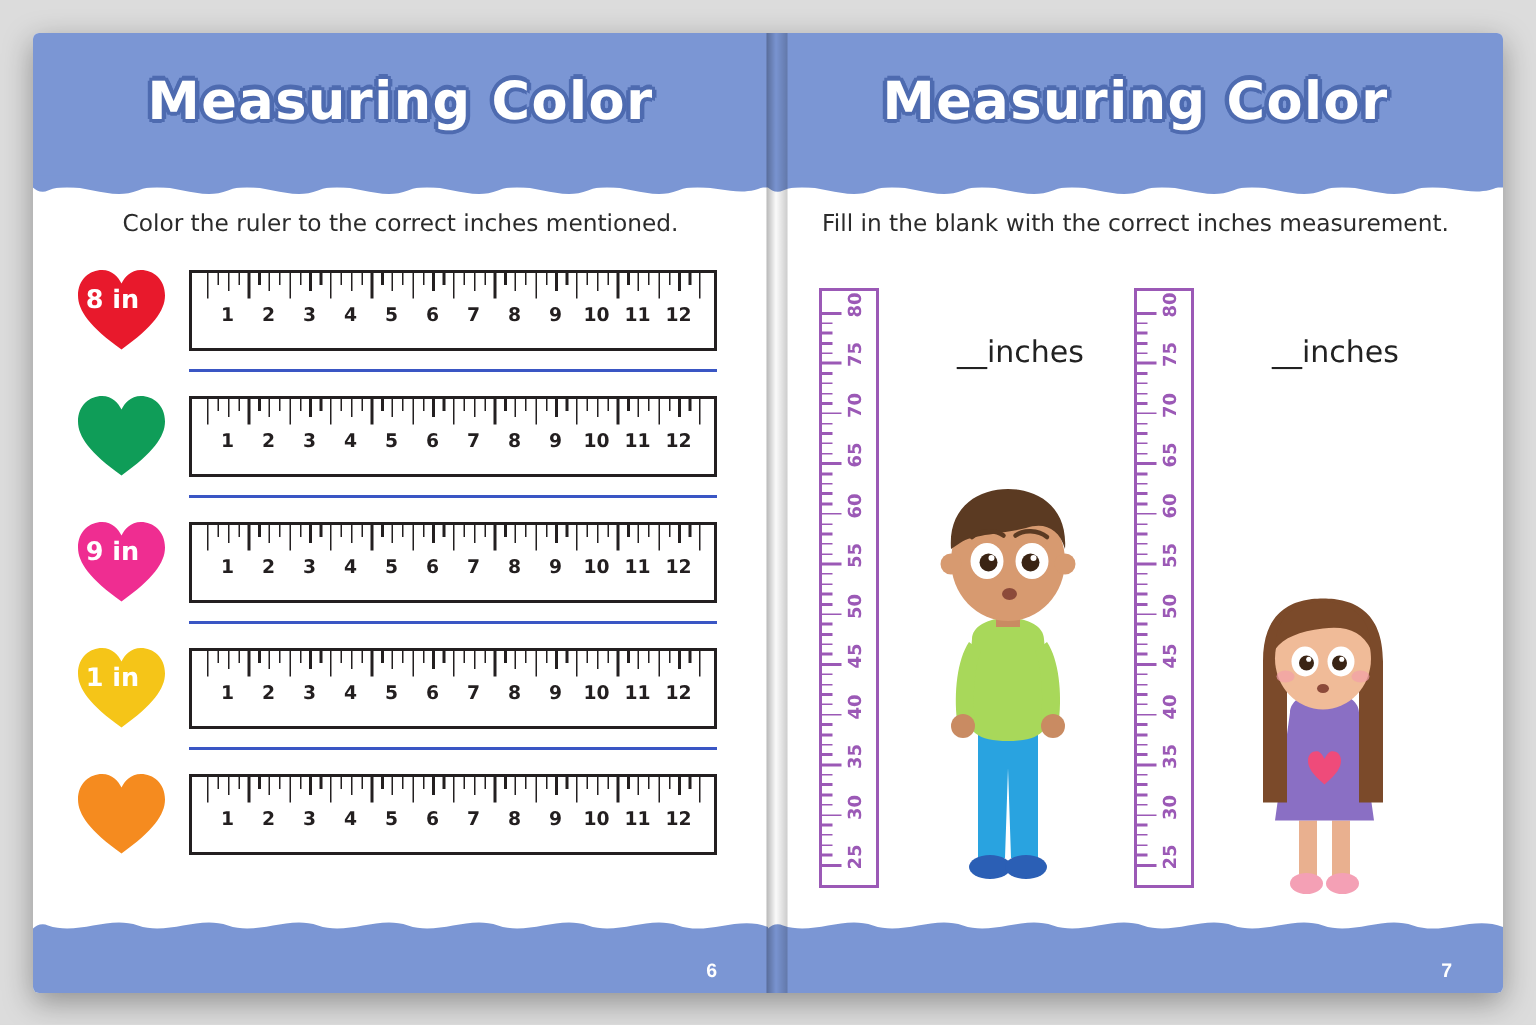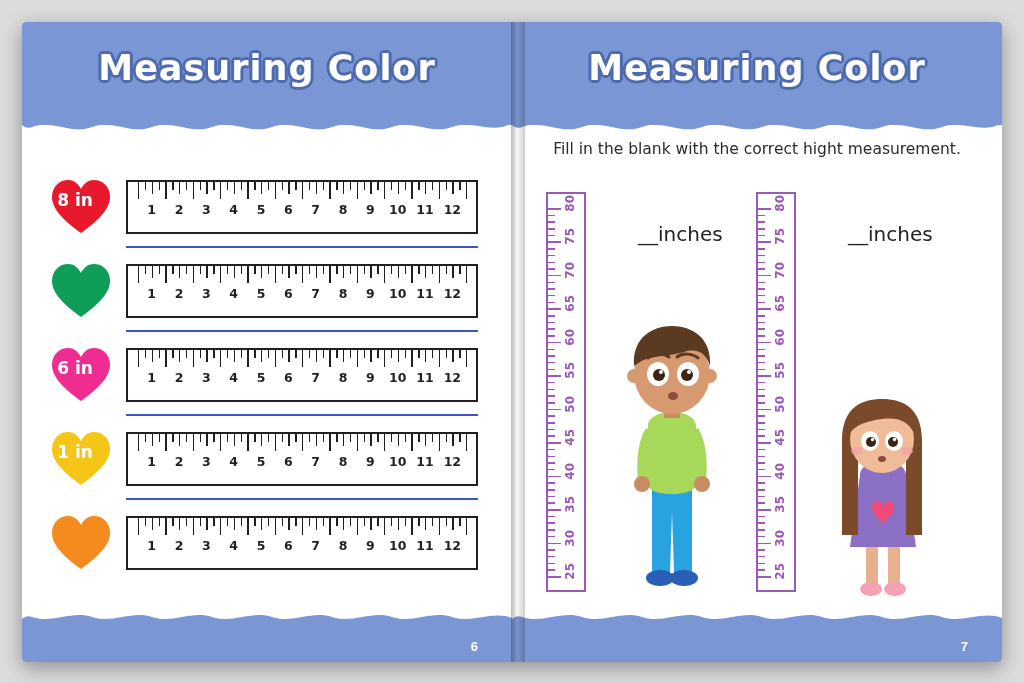--- a/index.html
+++ b/index.html
@@ -139,20 +139,21 @@
   <div class="book">
 
     <div class="page left">
       <div class="band"></div>
       <div class="band-wave">
         <svg viewBox="0 0 490 18" preserveAspectRatio="none">
           <path d="M0,0 L490,0 L490,6 C470,18 450,2 430,10 C410,18 390,2 370,10 C350,18 330,2 310,10 C290,18 270,2 250,10 C230,18 210,2 190,10 C170,18 150,2 130,10 C110,18 90,2 70,10 C50,18 30,2 10,10 C6,12 2,10 0,8 Z" fill="#7b96d4"></path>
         </svg>
       </div>
       <div class="title">Measuring Color</div>
+      <div class="instruction">Color the ruler to the correct inches mentioned.</div>
 
       <div class="rows">
 
         <div class="row">
           <div class="heart">
             <svg width="62" height="58" viewBox="0 0 62 58">
               <path d="M31 55 C10 40 2 29 2 19 C2 8 10 2 18 2 C25 2 29 7 31 11 C33 7 37 2 44 2 C52 2 60 8 60 19 C60 29 52 40 31 55 Z" fill="#e8192c"></path>
             </svg>
           </div>
           <div class="heart-label">8 in</div>
@@ -301,21 +302,21 @@
           </div>
           <div class="divider"></div>
         </div>
 
         <div class="row">
           <div class="heart">
             <svg width="62" height="58" viewBox="0 0 62 58">
               <path d="M31 55 C10 40 2 29 2 19 C2 8 10 2 18 2 C25 2 29 7 31 11 C33 7 37 2 44 2 C52 2 60 8 60 19 C60 29 52 40 31 55 Z" fill="#ef2d91"></path>
             </svg>
           </div>
-          <div class="heart-label">6 in</div>
+          <div class="heart-label">9 in</div>
           <div class="ruler">
             <div class="ticks">
                 <div class="tick major" style="left: 10px;"></div>
                 <div class="tick minor" style="left: 16.8333px; height: 8px;"></div>
                 <div class="tick minor" style="left: 23.6667px; height: 12px;"></div>
                 <div class="tick minor" style="left: 30.5px; height: 8px;"></div>
                 <div class="tick major" style="left: 37.3333px;"></div>
                 <div class="tick minor" style="left: 44.1667px; height: 8px;"></div>
                 <div class="tick minor" style="left: 51px; height: 12px;"></div>
                 <div class="tick minor" style="left: 57.8333px; height: 8px;"></div>
@@ -543,21 +544,21 @@
     </div>
 
     <div class="page right">
       <div class="band"></div>
       <div class="band-wave">
         <svg viewBox="0 0 490 18" preserveAspectRatio="none">
           <path d="M0,0 L490,0 L490,6 C470,18 450,2 430,10 C410,18 390,2 370,10 C350,18 330,2 310,10 C290,18 270,2 250,10 C230,18 210,2 190,10 C170,18 150,2 130,10 C110,18 90,2 70,10 C50,18 30,2 10,10 C6,12 2,10 0,8 Z" fill="#7b96d4"></path>
         </svg>
       </div>
       <div class="title">Measuring Color</div>
-      <div class="instruction">Fill in the blank with the correct hight measurement.</div>
+      <div class="instruction">Fill in the blank with the correct inches measurement.</div>
 
       <div class="rp-content">
 
         <div class="measure-col" style="left:34px;top:170px;">
           <div class="mruler">
             <div class="mticks"></div>
             <div class="mnums"></div>
           <div class="mtick major" style="top: 14px;"></div>
               <div class="mnum" style="top: 1px;">80</div>
               <div class="mtick minor" style="top: 20.6909px;"></div>

